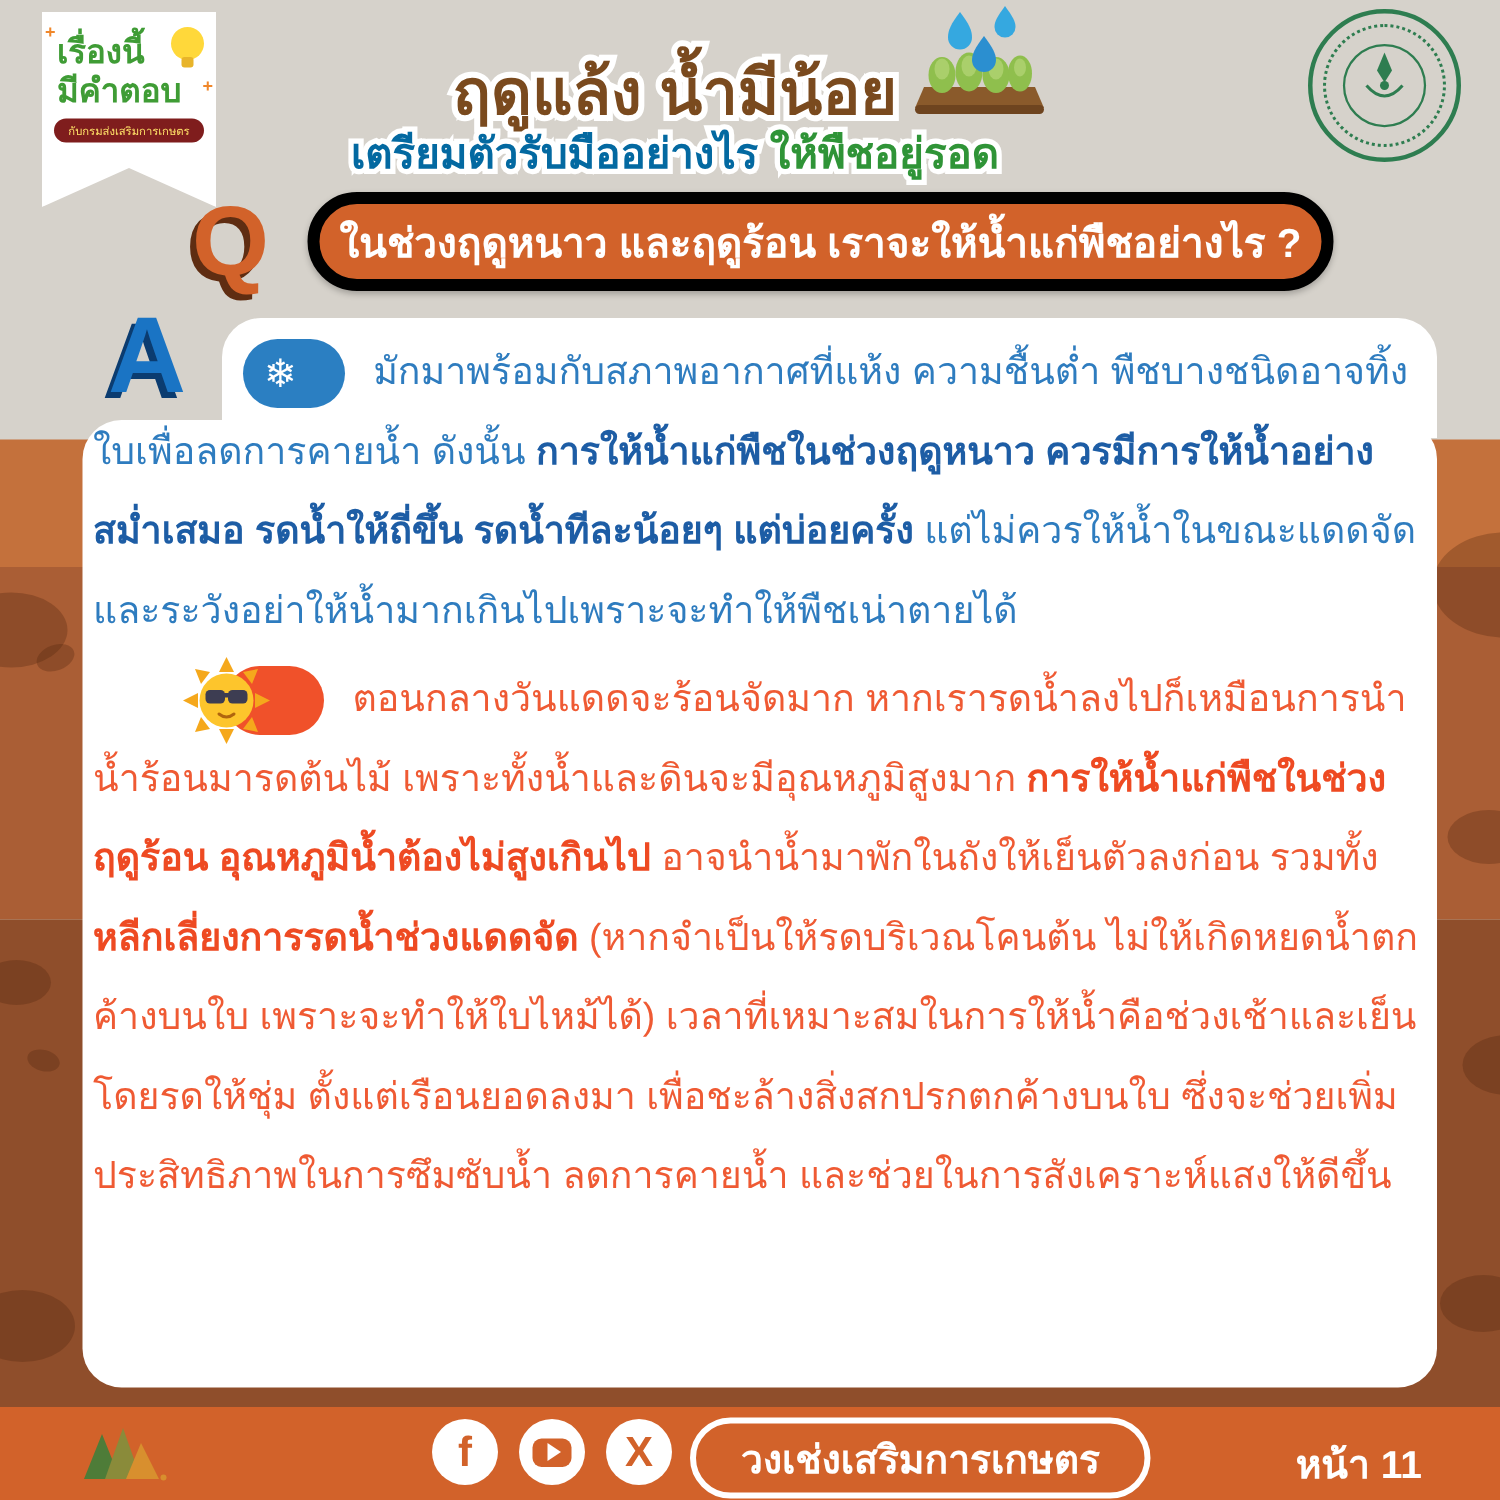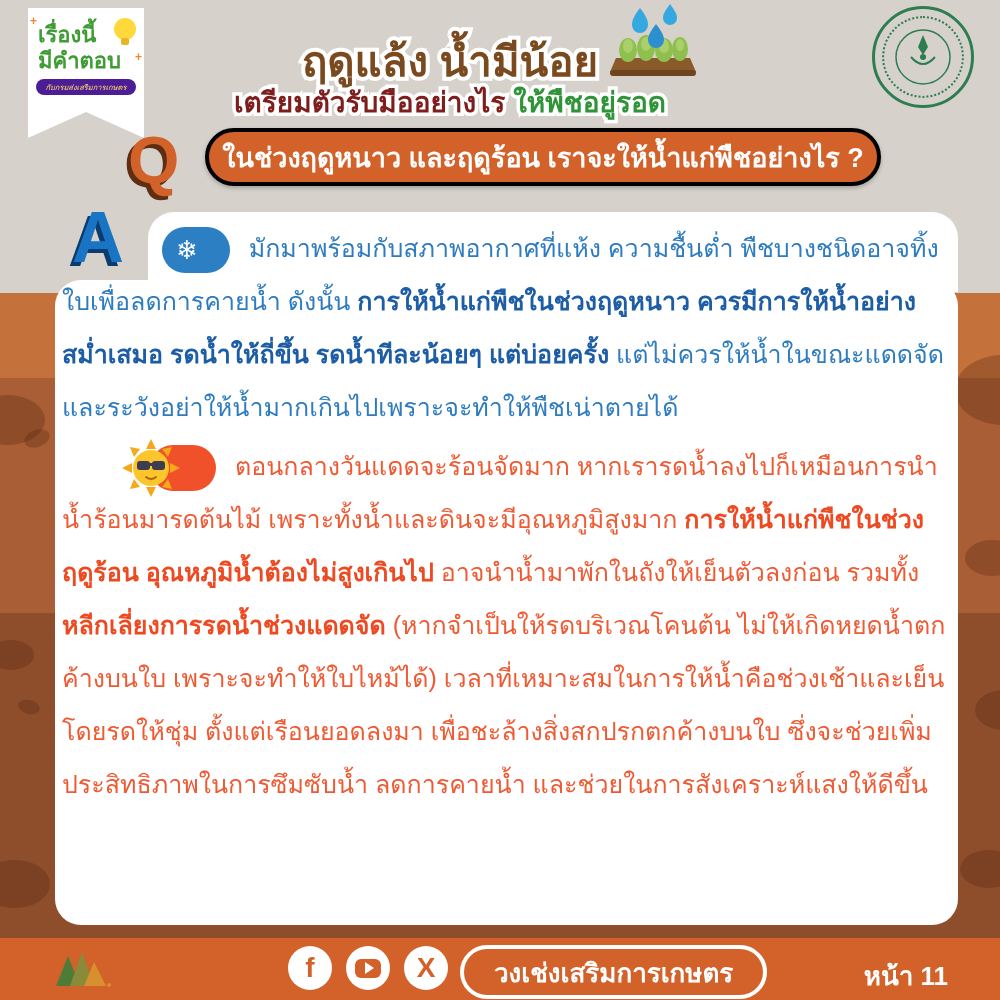--- a/index.html
+++ b/index.html
@@ -23,41 +23,41 @@
   .yt-tri{width:0;height:0;border-left:9px solid #fff;border-top:6px solid transparent;border-bottom:6px solid transparent;margin-left:2px;}
   .org-pill{position:absolute;left:460px;top:7px;height:38px;padding:4px 30px;border:4px solid #fff;border-radius:30px;display:flex;align-items:center;justify-content:center;color:#fff;font-weight:bold;font-size:26px;white-space:nowrap;}
   .page-num{position:absolute;right:52px;top:17px;color:#fff;font-weight:bold;font-size:26px;}
   
   .ribbon{position:absolute;left:28px;top:8px;width:116px;height:130px;background:#fff;
     clip-path:polygon(0 0,100% 0,100% 100%,50% 80%,0 100%);
     box-shadow:0 3px 5px rgba(0,0,0,.2);}
   .ribbon-line{font-weight:bold;font-size:22px;color:#3f9c35;line-height:26px;margin-left:10px;
     text-shadow:1px 1px 0 #fff;}
   .ribbon-line.l1{margin-top:14px;}
-  .ribbon-tag{margin:5px auto 0;width:100px;background:#4c1d95;color:#ffe268;font-size:7.5px;
-    text-align:center;border-radius:8px;padding:2px 0;font-style:italic;}
+  .ribbon-tag{margin:5px auto 0;width:100px;background:#7f1d1d;color:#ffe268;font-size:7.5px;
+    text-align:center;border-radius:8px;padding:2px 0;}
   .bulb{position:absolute;right:8px;top:10px;width:22px;height:22px;background:#ffd83a;border-radius:50%;}
   .bulb:after{content:"";position:absolute;left:7px;top:20px;width:8px;height:7px;background:#e8b42a;border-radius:2px;}
   .sparkle{position:absolute;color:#f0872a;font-size:12px;font-weight:bold;}
   .main-title{position:absolute;left:170px;top:28px;width:560px;font-size:42px;font-weight:800;color:#7a4a1e;
     -webkit-text-stroke:8px #fff;paint-order:stroke fill;text-align:center;}
   .subtitle{position:absolute;left:140px;top:80px;width:620px;font-size:28px;font-weight:800;text-align:center;
     -webkit-text-stroke:7px #fff;paint-order:stroke fill;white-space:nowrap;}
-  .sub-orange{color:#7f1d1d;}
+  .sub-orange{color:#0369a1;}
   .sub-green{color:#2f9437;}
   .plot-icon{position:absolute;left:608px;top:6px;width:90px;height:80px;}
   
   .emblem{position:absolute;right:26px;top:6px;width:96px;height:96px;border-radius:50%;
     border:3px solid #2e7d50;display:flex;align-items:center;justify-content:center;}
   .emblem-inner{width:78px;height:78px;border-radius:50%;border:2px dotted #2e7d50;display:flex;align-items:center;justify-content:center;position:relative;}
   
   .q-letter{position:absolute;left:128px;top:122px;font-size:66px;font-weight:800;color:#d2622a;
     text-shadow:-4px 4px 0 #5f2d12;}
   .q-pill{position:absolute;left:205px;top:128px;width:668px;height:50px;background:#d2622a;
-    border:4px solid #000000;border-radius:36px;display:flex;align-items:center;justify-content:center;
+    border:8px solid #000000;border-radius:36px;display:flex;align-items:center;justify-content:center;
     color:#fff;font-weight:bold;font-size:27px;box-shadow:0 2px 4px rgba(0,0,0,.25);white-space:nowrap;}
   
   .a-letter{position:absolute;left:72px;top:196px;font-size:72px;font-weight:800;color:#1a74c4;
     text-shadow:-4px 4px 0 #0b3c70;}
   .card-ext{position:absolute;left:148px;top:212px;width:810px;height:80px;background:#fff;border-radius:26px 26px 0 0;}
   .card-main{position:absolute;left:55px;top:280px;width:903px;height:645px;background:#fff;border-radius:26px;}
   .card-content{position:absolute;left:62px;top:222px;width:886px;}
   .para{margin:0;font-size:25px;line-height:53px;}
   .para.winter{color:#2e7cbf;}
   .para.winter .seg-bold{color:#1d5da5;font-weight:bold;}

